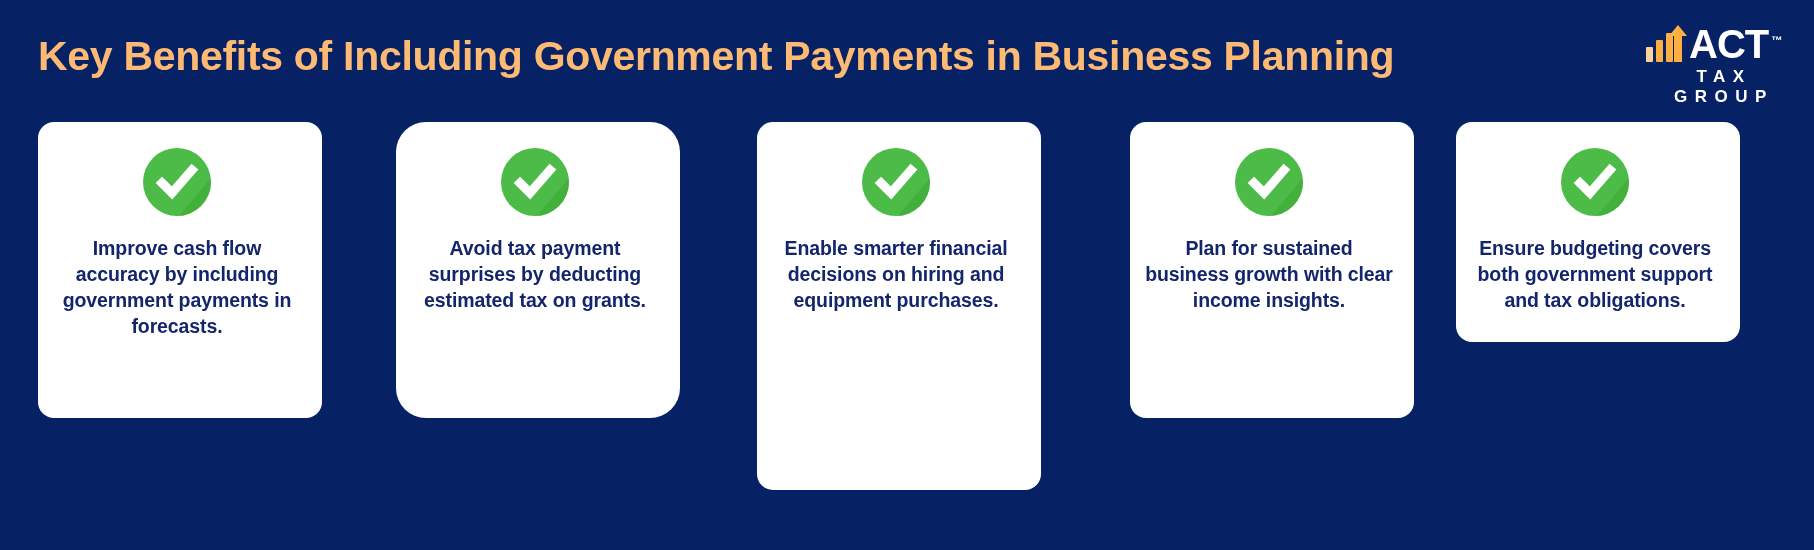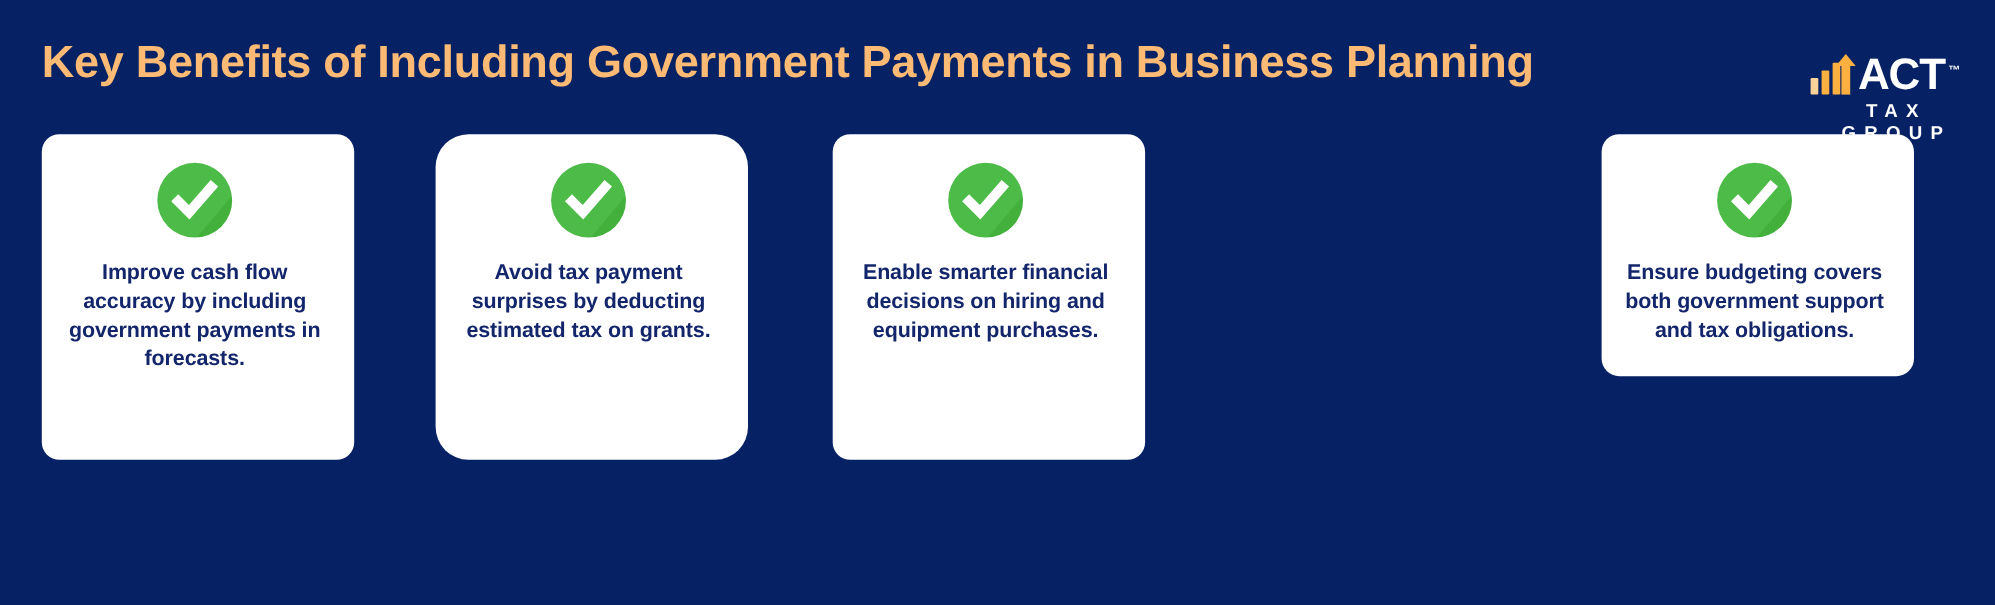--- a/index.html
+++ b/index.html
@@ -24,21 +24,21 @@
     letter-spacing:-0.3px;
     white-space:nowrap;
   }
 
   
   .logo{
     position:absolute;right:18px;top:22px;
     width:150px;height:60px;
   }
   .logo-row{
-    display:flex;align-items:flex-end;height:40px;margin-top:24px;
+    display:flex;align-items:flex-end;height:40px;
   }
   .logo-mark{
     width:40px;height:34px;flex:0 0 40px;margin-right:3px;
     position:relative;
   }
   .logo-mark .bar{position:absolute;bottom:0;border-radius:1px;}
   .b1{left:0;width:7px;height:15px;background:#fbd29a;}
   .b2{left:10px;width:7px;height:22px;background:#fbb040;}
   .b3{left:20px;width:7px;height:29px;background:#fbb040;}
   .arrow{
@@ -75,21 +75,21 @@
     position:absolute;top:0;
     width:284px;
     background:#ffffff;
     border-radius:16px;
     box-sizing:border-box;
     padding:26px 20px 14px 14px;
     text-align:center;
   }
   .card-1{left:38px;height:296px;}
   .card-2{left:396px;height:296px;border-radius:30px;}
-  .card-3{left:757px;height:296px;}
+  .card-3{left:757px;height:368px;}
   .card-4{left:1130px;height:296px;}
   .card-5{left:1456px;height:220px;}
 
   .check{
     width:68px;height:68px;border-radius:50%;
     background:#4cbb47;
     margin:0 auto;
     position:relative;
     overflow:hidden;
   }
@@ -154,20 +154,29 @@
     <div class="card card-3">
       <div class="check">
         <svg width="68" height="68" viewBox="0 0 68 68" aria-hidden="true">
           <polygon points="68,30 68,68 36,68" fill="#3aa832" opacity="0.55"></polygon>
           <path d="M19 35 L29 45 L49 22" stroke="#ffffff" stroke-width="9" fill="none" stroke-linecap="square" stroke-linejoin="miter"></path>
         </svg>
       </div>
       <div class="card-text">Enable smarter financial decisions on hiring and equipment purchases.</div>
     </div>
 
+    <div class="card card-4">
+      <div class="check">
+        <svg width="68" height="68" viewBox="0 0 68 68" aria-hidden="true">
+          <polygon points="68,30 68,68 36,68" fill="#3aa832" opacity="0.55"></polygon>
+          <path d="M19 35 L29 45 L49 22" stroke="#ffffff" stroke-width="9" fill="none" stroke-linecap="square" stroke-linejoin="miter"></path>
+        </svg>
+      </div>
+      <div class="card-text">Plan for sustained business growth with clear income insights.</div>
+    </div>
 
     <div class="card card-5">
       <div class="check">
         <svg width="68" height="68" viewBox="0 0 68 68" aria-hidden="true">
           <polygon points="68,30 68,68 36,68" fill="#3aa832" opacity="0.55"></polygon>
           <path d="M19 35 L29 45 L49 22" stroke="#ffffff" stroke-width="9" fill="none" stroke-linecap="square" stroke-linejoin="miter"></path>
         </svg>
       </div>
       <div class="card-text">Ensure budgeting covers both government support and tax obligations.</div>
     </div>

